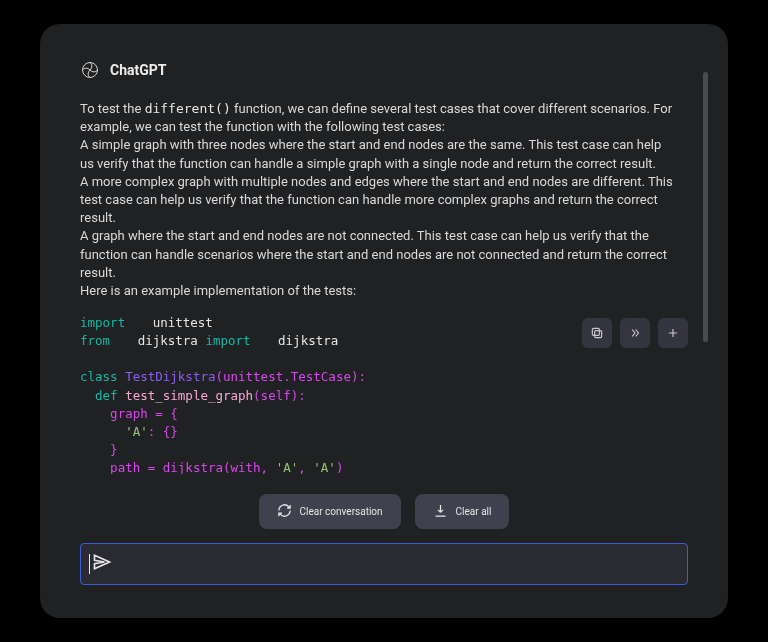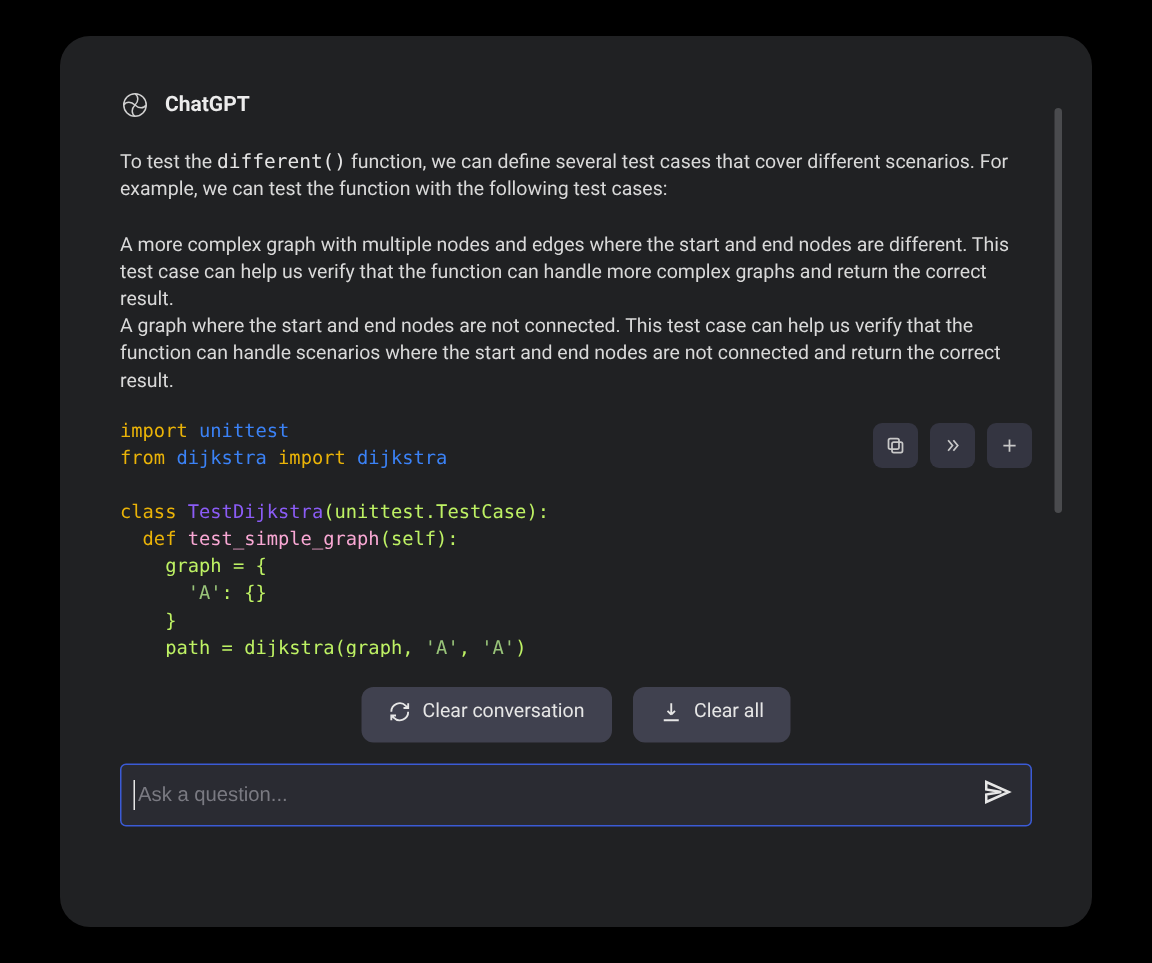--- a/index.html
+++ b/index.html
@@ -50,39 +50,39 @@
     cursor: pointer;
   }
   .sq-btn svg { width: 14px; height: 14px; }
   pre {
     font-family: ui-monospace, Menlo, Consolas, monospace;
     font-size: 12.5px;
     line-height: 1.45;
     white-space: pre;
     color: #d4d4d4;
   }
-  .kw-purple { color: #eab308; }
-  .kw-ident  { color: #bef264; }
-  .kw-orange { color: #3b82f6; }
+  .kw-purple { color: #14b8a6; }
+  .kw-ident  { color: #d946ef; }
+  .kw-orange { color: #e5e5e5; margin-left: 20px; }
   .kw-green  { color: #98c379; }
   .kw-yellow { color: #8b5cf6; }
   .kw-func   { color: #f9a8d4; }
 
   .action-bar {
     margin-top: 10px;
     display: flex; gap: 14px; justify-content: center;
     padding: 10px 0 14px 0;
   }
   .pill-btn {
     background: #40414f;
     color: #e6e6e6;
     border-radius: 8px;
     padding: 9px 18px;
-    font-size: 13px;
-    display: flex; align-items: flex-start; gap: 8px;
+    font-size: 10px;
+    display: flex; align-items: center; gap: 8px;
     cursor: pointer;
   }
   .pill-btn svg { width: 15px; height: 15px; }
 
   .input-row {
     border: 1px solid #3b5bd6;
     background: #2a2b32;
     border-radius: 4px;
     display: flex; align-items: center;
     padding: 2px 12px 2px 8px;
@@ -113,23 +113,24 @@
         <circle cx="12" cy="12" r="9"></circle>
         <path d="M12 3c3 2 3 6 0 9-3 3-3 7 0 9M3 12c2-3 6-3 9 0 3 3 7 3 9 0"></path>
       </svg>
     </span>
     <span class="title">ChatGPT</span>
   </div>
 
   <div class="content">
     <div class="prose">
       <span>To test the </span><span class="mono">different()</span><span> function, we can define several test cases that cover different scenarios. For example, we can test the function with the following test cases:</span><br>
-      <br>
+      <span>A simple graph with three nodes where the start and end nodes are the same. This test case can help us verify that the function can handle a simple graph with a single node and return the correct result.</span><br>
       <span>A more complex graph with multiple nodes and edges where the start and end nodes are different. This test case can help us verify that the function can handle more complex graphs and return the correct result.</span><br>
       <span>A graph where the start and end nodes are not connected. This test case can help us verify that the function can handle scenarios where the start and end nodes are not connected and return the correct result.</span><br>
+      <span>Here is an example implementation of the tests:</span>
     </div>
 
     <div class="code-area">
       <div class="code-toolbar">
         <div class="sq-btn">
           <svg viewBox="0 0 24 24" fill="none" stroke="currentColor" stroke-width="2">
               <rect x="8" y="8" width="12" height="12" rx="2"></rect>
               <rect x="4" y="4" width="12" height="12" rx="2"></rect>
             </svg>
         </div>
@@ -145,21 +146,21 @@
         </div>
       </div>
 <pre><span class="kw-purple">import</span><span class="kw-orange"> unittest</span>
 <span class="kw-purple">from</span><span class="kw-orange"> dijkstra </span><span class="kw-purple">import</span><span class="kw-orange"> dijkstra</span>
 
 <span class="kw-purple">class </span><span class="kw-yellow">TestDijkstra</span><span class="kw-ident">(unittest.TestCase)</span><span class="kw-ident">:</span>
 <span class="kw-purple">  def </span><span class="kw-func">test_simple_graph</span><span class="kw-ident">(self):</span>
 <span class="kw-ident">    graph = {</span>
 <span>      </span><span class="kw-green">'A'</span><span class="kw-ident">: {}</span>
 <span class="kw-ident">    }</span>
-<span class="kw-ident">    path = dijkstra(graph, </span><span class="kw-green">'A'</span><span class="kw-ident">, </span><span class="kw-green">'A'</span><span class="kw-ident">)</span>
+<span class="kw-ident">    path = dijkstra(with, </span><span class="kw-green">'A'</span><span class="kw-ident">, </span><span class="kw-green">'A'</span><span class="kw-ident">)</span>
 </pre>
     </div>
   </div>
 
   <div class="action-bar">
     <div class="pill-btn">
       <span>
         <svg viewBox="0 0 24 24" fill="none" stroke="currentColor" stroke-width="2">
             <path d="M3 12a9 9 0 0 1 15.5-6.3L21 8M21 3v5h-5M21 12a9 9 0 0 1-15.5 6.3L3 16M3 21v-5h5"></path>
           </svg>
@@ -171,20 +172,19 @@
         <svg viewBox="0 0 24 24" fill="none" stroke="currentColor" stroke-width="2">
             <path d="M12 3v12m0 0l-4-4m4 4l4-4M4 21h16"></path>
           </svg>
       </span>
       <span>Clear all</span>
     </div>
   </div>
 
   <div class="input-row">
     <div class="caret"></div>
-    <input type="text" placeholder="Ask a question..." style="">
     <span class="send-icon">
       <svg viewBox="0 0 24 24" fill="none" stroke="currentColor" stroke-width="2">
           <path d="M3 20l18-8L3 4v6l12 2-12 2v6z"></path>
         </svg>
     </span>
   </div>
 </div>
 
 </body></html>

